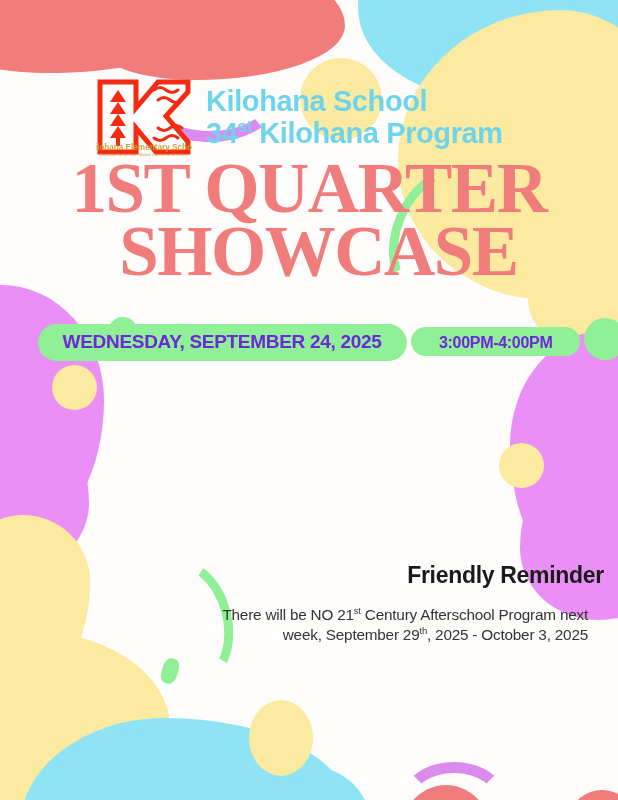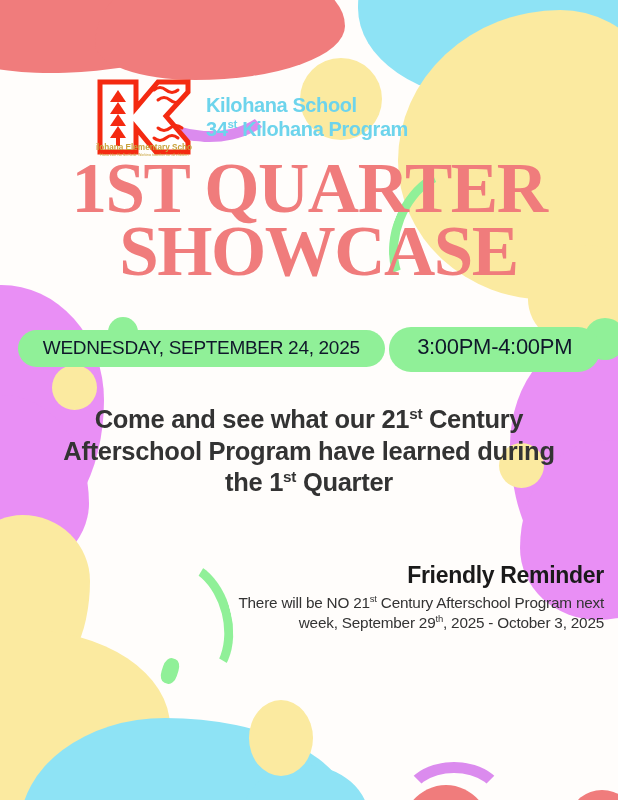--- a/index.html
+++ b/index.html
@@ -177,21 +177,21 @@
   .header{
     position:absolute;left:96px;top:78px;
     display:flex;align-items:center;gap:14px;
   }
   .logo{
     width:96px;height:78px;position:relative;flex:0 0 auto;
   }
   .logo svg{display:block;}
   .header-text{
     font-weight:bold;
-    font-size:20px;
+    font-size:29px;
     line-height:1.12;
     color:#6DD4EC;
     letter-spacing:-0.4px;
     white-space:nowrap;
   }
   .header-text sup{font-size:0.58em;vertical-align:super;}
 
   
   .title{
     position:absolute;left:0;right:0;top:157px;
@@ -204,32 +204,32 @@
     font-family:Liberation Serif, serif;
   }
   .title .l1{display:block;}
   .title .l2{display:block;padding-left:19px;}
 
   
   .pill-wrap{position:absolute;left:0;right:0;top:311px;text-align:center;}
   .pill{
     display:inline-block;
     background:#90F098;
-    color:#0f172a;
+    color:#6d28d9;
     border-radius:22px;
     font-size:19px;
-    font-weight:400;
+    font-weight:700;
     letter-spacing:-0.3px;
     padding:7px 25px 8px;
     white-space:nowrap;
   }
   .pill-2{
     margin-top:16px;
-    font-size:22px;
-    padding:7px 28px 12px;
+    font-size:16px;
+    padding:7px 28px 4px;
   }
 
   
   .body-copy{
     position:absolute;left:60px;right:60px;top:404px;
     text-align:center;
     color:#333333;
     font-weight:bold;
     font-size:25.5px;
     line-height:1.24;
@@ -243,21 +243,21 @@
     text-align:right;
   }
   .reminder h2{
     margin:0 0 4px 0;
     font-size:23px;
     font-weight:bold;
     color:#1A1A1A;
     letter-spacing:-0.3px;
   }
   .reminder p{
-    margin:0;
+    margin:16px;
     font-size:15.3px;
     line-height:1.3;
     color:#333333;
     letter-spacing:-0.2px;
   }
   .reminder p sup{font-size:0.62em;vertical-align:super;}
   .reminder .p2{margin-top:15px;}
 </style>
 </head>
 <body>
@@ -327,23 +327,20 @@
     <div class="title">
       <span class="l1">1ST QUARTER</span>
       <span class="l2">SHOWCASE</span>
     </div>
 
     <div class="pill-wrap">
       <div class="pill">WEDNESDAY, SEPTEMBER 24, 2025</div>
       <div class="pill pill-2">3:00PM-4:00PM</div>
     </div>
 
-    <div class="body-copy">
-      <span>Come and see what our 21</span><sup>st</sup><span> Century Afterschool Program have learned during the 1</span><sup>st</sup><span> Quarter</span>
-    </div>
 
     <div class="reminder">
       <h2>Friendly Reminder</h2>
       <p class="p1"><span>There will be NO 21</span><sup>st</sup><span> Century Afterschool Program next week, September 29</span><sup>th</sup><span>, 2025 - October 3, 2025</span></p>
     </div>
 
   </div>
 </div>
 
 </body></html>

